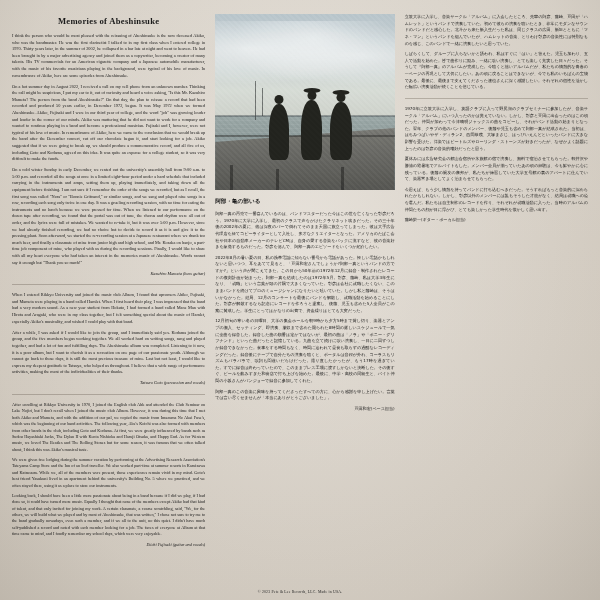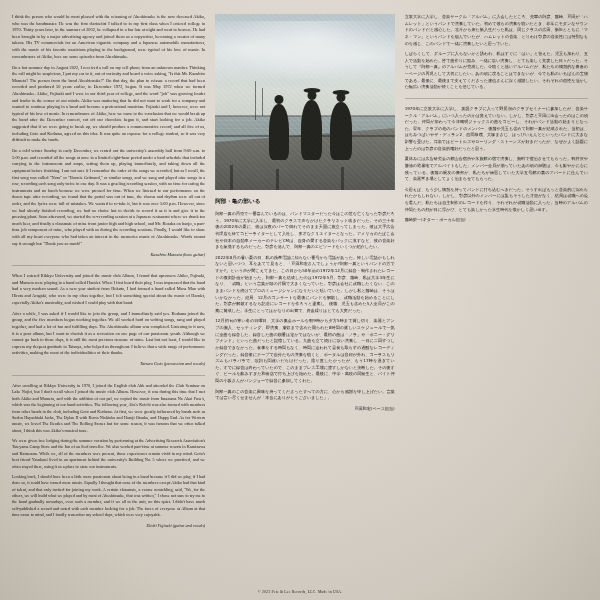--- a/index.html
+++ b/index.html
@@ -133,20 +133,21 @@
     font-family:"DejaVu Sans", sans-serif;
   }
 </style>
 </head>
 <body>
 
 <div class="sleeve">
   <div class="cols">
 
     <div class="col col-left">
+      <h1 class="title">Memories of Abeshinsuke</h1>
 
       <div class="eng">
         <p>I think the person who would be most pleased with the reissuing of Abeshinsuke is the now deceased Akiko, who was the bandmaster. He was the first clarinetist I talked to in my first class when I entered college in 1970. Thirty years later, in the summer of 2002, he collapsed in a bar late at night and went to heaven. He had been brought in by a major advertising agency and joined them as a copywriter, becoming a creator of many talents. His TV commercials for an American cigarette company and a Japanese automobile manufacturer, with the music of his favorite musicians playing in the background, were typical of his love of music. In remembrance of Akiko, here are some episodes from Abeshinsuke.</p>
         <p>On a hot summer day in August 2022, I received a call on my cell phone from an unknown number. Thinking the call might be suspicious, I put my ear to it, out of curiosity and heard a voice asking, "Is this Mr. Kazuhiro Mameta? The person from the band Abeshinsuke?" On that day, the plan to reissue a record that had been recorded and produced 50 years earlier, in December 1972, began. It was May 1972 when we formed Abeshinsuke. Akiko, Fujisaki and I were in our third year of college, and the word "job" was growing louder and louder in the corner of our minds. Akiko was muttering that he did not want to work for a company and wanted to continue playing in a band and become a professional musician. Fujisaki and I, however, were not typical of his love of music. In remembrance of Akiko, here we came to the conclusion that we would break up the band after the December concert, cut off our chocolate begun it, and start looking for a job. Akiko suggested that if we were going to break up, we should produce a commemorative record, and all five of us, including Goto and Kodama, agreed on this idea. It was quite an expense for a college student, so it was very difficult to make the funds.</p>
         <p>On a cold winter Sunday in early December, we rented out the university's assembly hall from 9:00 a.m. to 5:00 p.m. and recorded all the songs at once in a limited eight-hour period under a hard schedule that included carrying in the instruments and amps, setting them up, playing immediately, and taking down all the equipment before finishing. I am not sure if I remember the order of the songs we recorded, but as I recall, the first song was called "Nora" or "Bonnie Grifnand," or similar songs, and we sang and played nine songs in a row, recording each song only twice in one day. It was a grueling recording session, with no time for eating the instruments and no lunch because we were pressed for time. When we listened to our performance on the dozen tape after recording, we found that the portal was out of tune, the chorus and rhythm were all out of order, and the lyrics were full of mistakes. We wanted to re-take it, but it was over 5:00 p.m. However, since we had already finished recording, we had no choice but to decide to record it as it is and give it to the pressing plant. Soon afterward, we started the re-recording session at a Japanese restaurant where we drank too much beer, and finally a classmate of mine from junior high and high school, and Mr. Kosaka on banjo, a part-time job component of mine, who played with us during the recording sessions. Finally, I would like to share with all my heart everyone who had taken an interest in the memories music of Abeshinsuke. Words cannot say it enough but "Thank you so much!"</p>
         <p class="sig">Kazuhiro Mameta (bass guitar)</p>
 
         <div class="rule"></div>
 
         <p>When I entered Rikkyo University and joined the music club Album, I found that upcomers Abiko, Fujisaki, and Mameta were playing in a band called Hamlet. When I first heard their play, I was impressed that the band had a very modern sound. As a new year student from Hokuto, I had formed a band called Mane Man with Hirota and Aragaki, who were in my class together, but I felt something special about the music of Hamlet, especially Akiko's musicality, and wished I could play with that band.</p>

